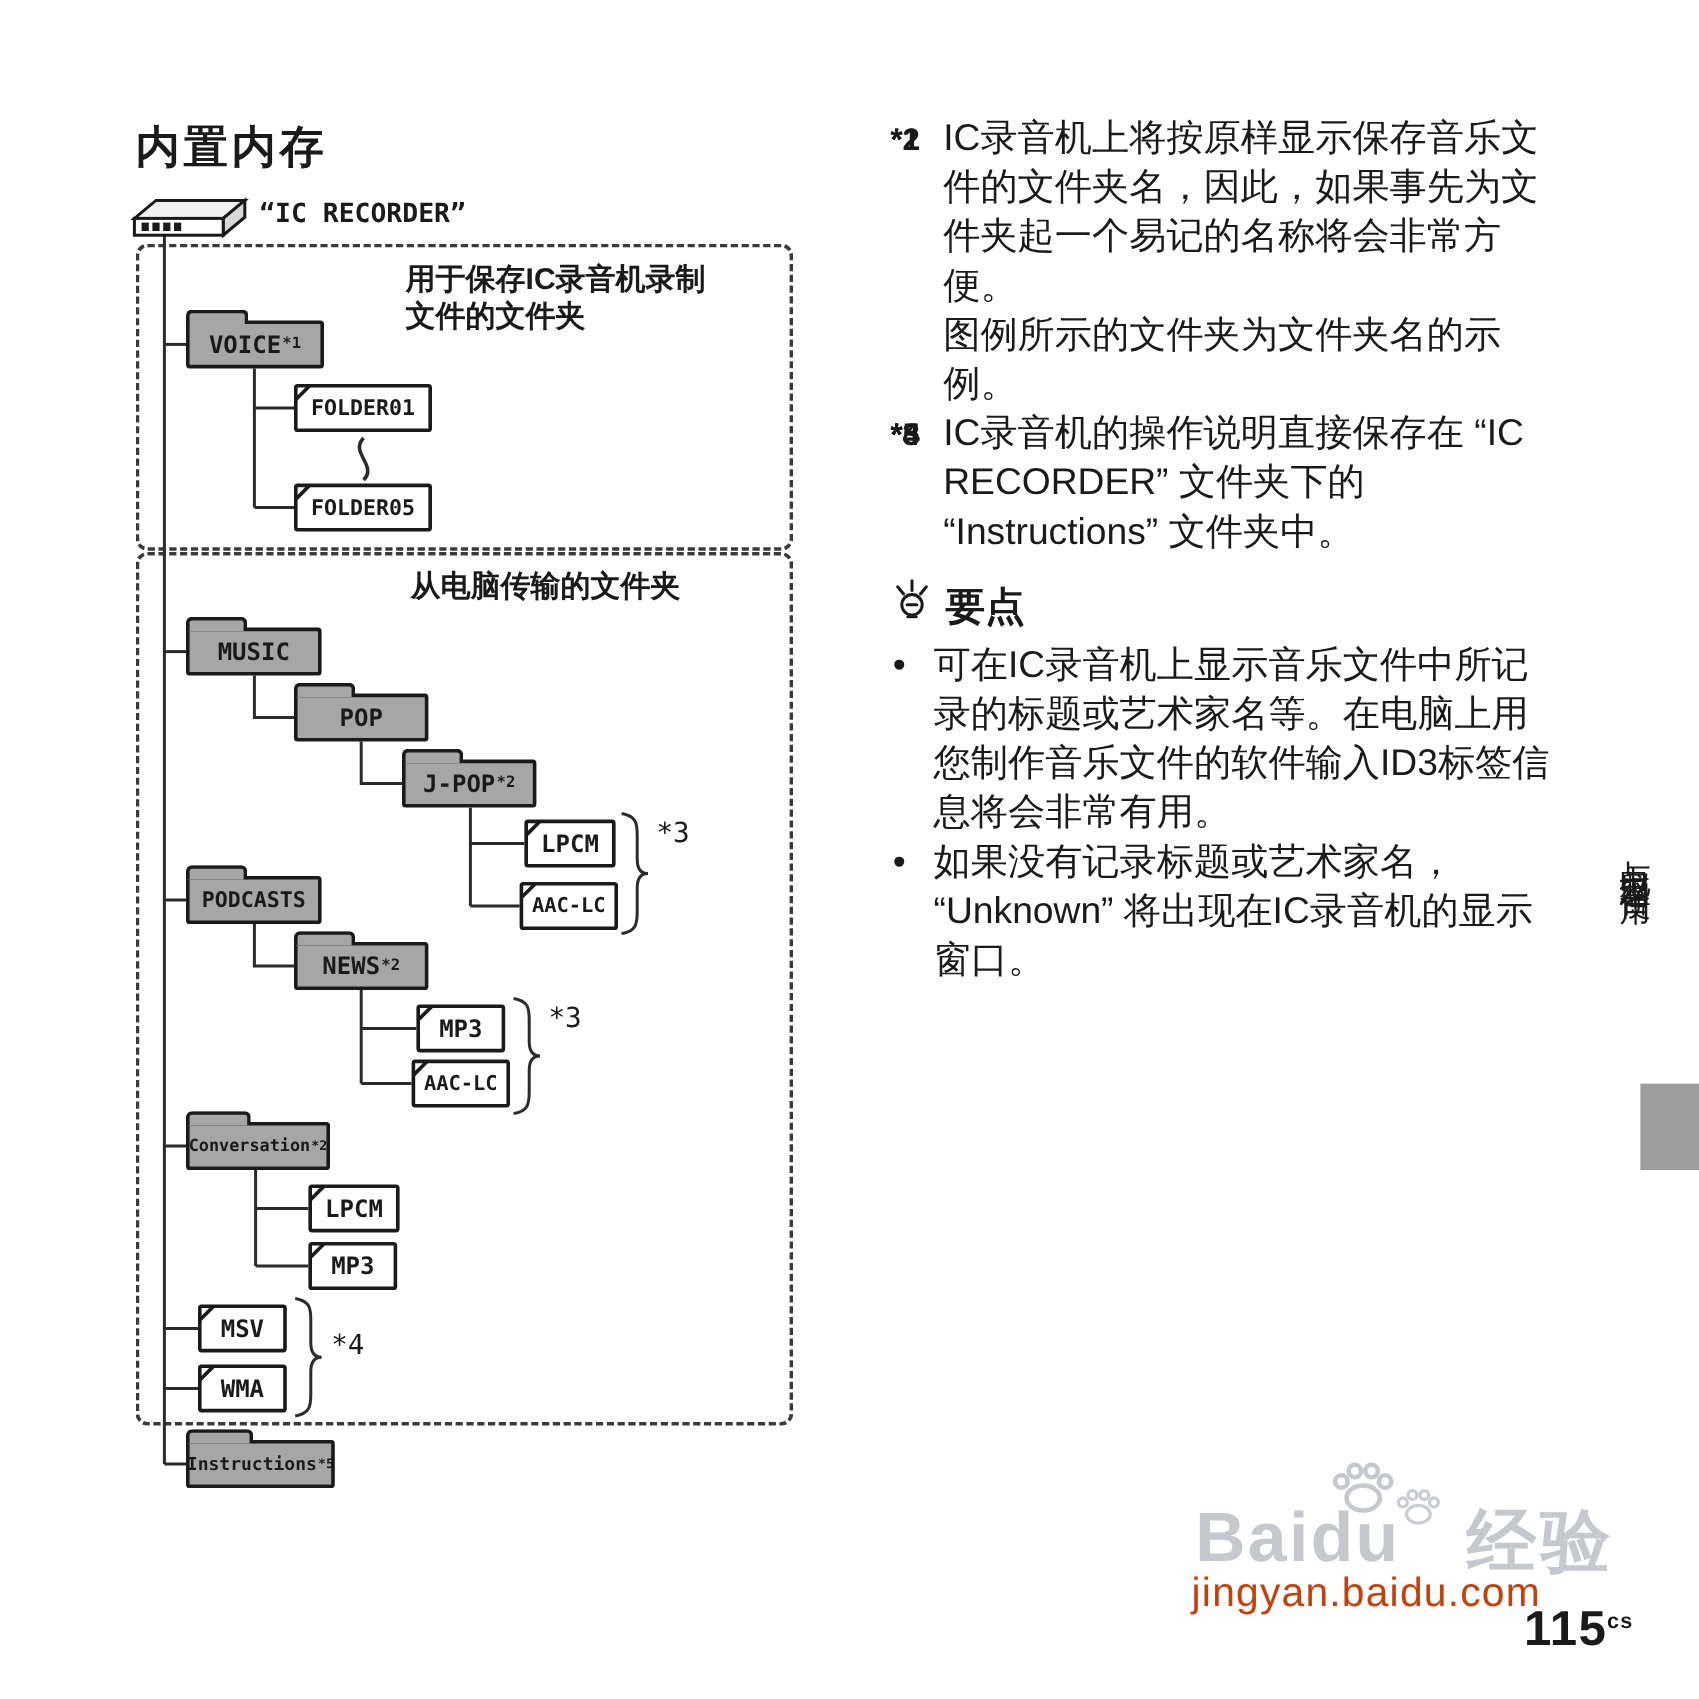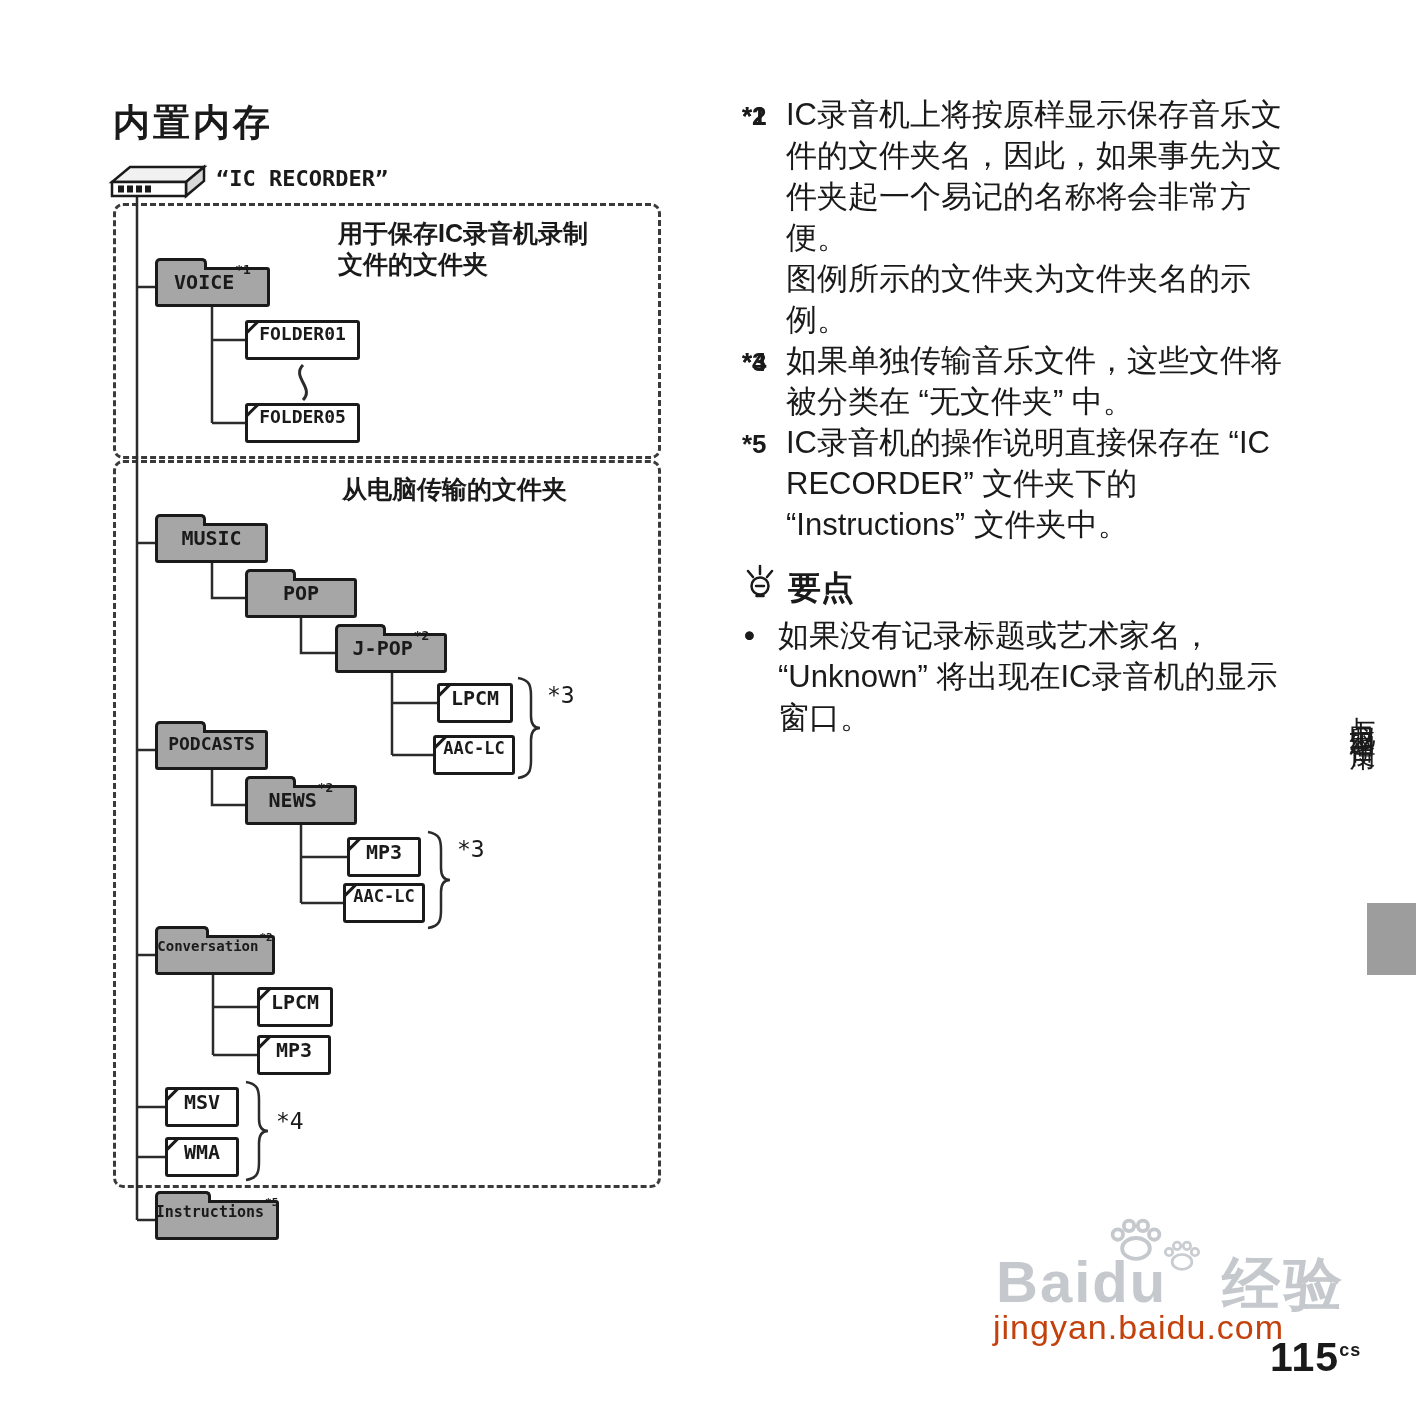--- a/index.html
+++ b/index.html
@@ -12,21 +12,21 @@
   #title{left:113px;top:98px;font-size:37px;font-weight:bold;letter-spacing:3px;}
   #devlabel{left:216px;top:166px;font-size:22px;font-weight:bold;font-family:"DejaVu Sans Mono",monospace;}
   .gbox{position:absolute;border:3px dashed #3a3a3a;border-radius:10px;background:transparent;}
   #gbox1{left:113px;top:203px;width:542px;height:250px;}
   #gbox2{left:113px;top:460px;width:542px;height:722px;}
   .caption{position:absolute;font-weight:bold;font-size:25px;line-height:31px;white-space:pre-line;}
   #cap1{left:338px;top:218px;}
   #cap2{left:342px;top:474px;}
   #connectors{position:absolute;left:0;top:0;pointer-events:none;}
   .folder,.file{
-    position:absolute;display:flex;justify-content:center;
+    position:absolute;display:flex;align-items:center;justify-content:center;
     font-family:"DejaVu Sans Mono",monospace;font-weight:bold;font-size:20px;
     border:3px solid #1a1a1a;border-radius:3px;box-sizing:border-box;
   }
   .folder{background:#a6a6a6;}
   .folder::before{
     content:"";position:absolute;top:-12px;left:-3px;width:42%;height:9px;
     background:#a6a6a6;border:3px solid #1a1a1a;border-bottom:none;border-radius:5px 5px 0 0;
   }
   .file{background:#ffffff;}
   .file::before{
@@ -193,39 +193,39 @@
     <span class="note-text">IC录音机上将按原样显示保存音乐文件的文件夹名，因此，如果事先为文件夹起一个易记的名称将会非常方便。
 图例所示的文件夹为文件夹名的示例。</span>
   </div>
 
   <div class="note">
     <span class="marker">*3</span>
   </div>
 
   <div class="note">
     <span class="marker">*4</span>
-    <span class="note-text">如果单独传输音乐文件，这些文件将被分类在 “无文件夹” 中。</span>
   </div>
 
   <div class="note">
     <span class="marker">*5</span>
     <span class="note-text">IC录音机的操作说明直接保存在 “IC RECORDER” 文件夹下的 “Instructions” 文件夹中。</span>
   </div>
 
   <div class="tips-header">
     <span><svg width="36" height="38" viewBox="0 0 36 38">
           <circle cx="18" cy="23" r="8.5" fill="none" stroke="#1a1a1a" stroke-width="2.5"></circle>
           <path d="M18,3 V11 M6,8 L11,14 M30,8 L25,14 M14,23 h8" stroke="#1a1a1a" stroke-width="2.5" fill="none" stroke-linecap="round"></path>
           <path d="M14.5,33 h7" stroke="#1a1a1a" stroke-width="2.5" stroke-linecap="round"></path>
         </svg></span>
     <span class="tips-title">要点</span>
   </div>
 
   <div class="tip">
     <span class="dot">•</span>
+    <span>可在IC录音机上显示音乐文件中所记录的标题或艺术家名等。在电脑上用您制作音乐文件的软件输入ID3标签信息将会非常有用。</span>
   </div>
   <div class="tip">
     <span class="dot">•</span>
     <span>如果没有记录标题或艺术家名，“Unknown” 将出现在IC录音机的显示窗口。</span>
   </div>
 </div>
 
 <div id="side-label">与电脑组合使用</div>
 <div id="side-tab"></div>
 

